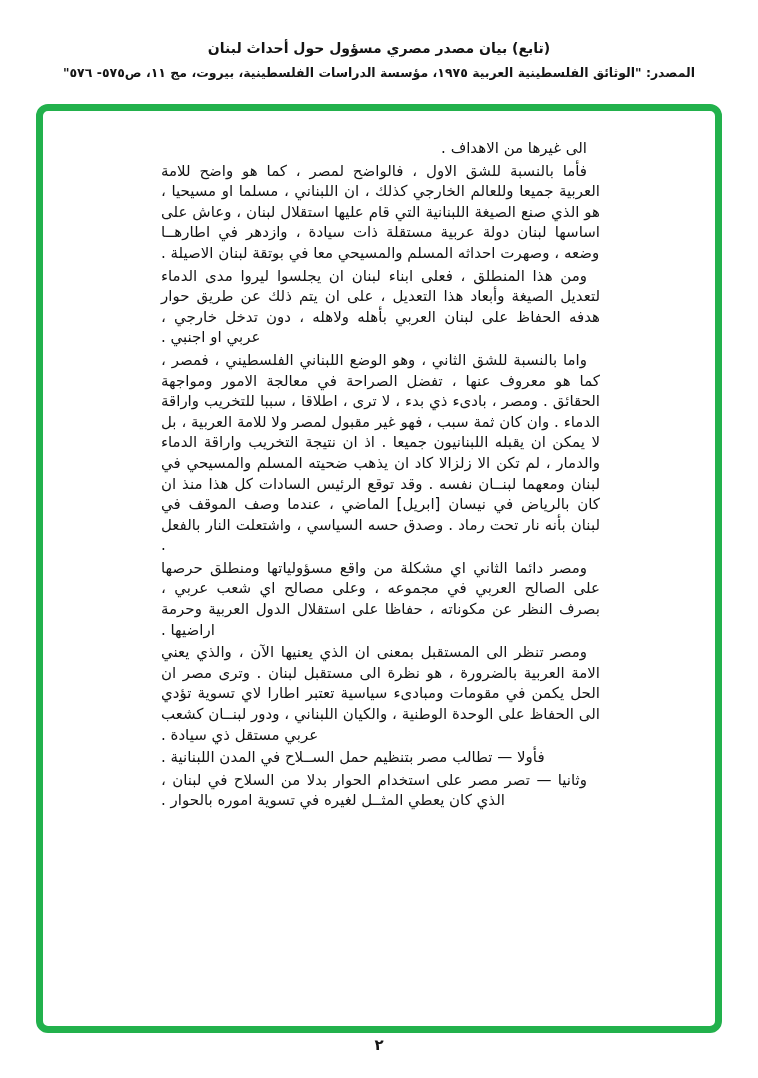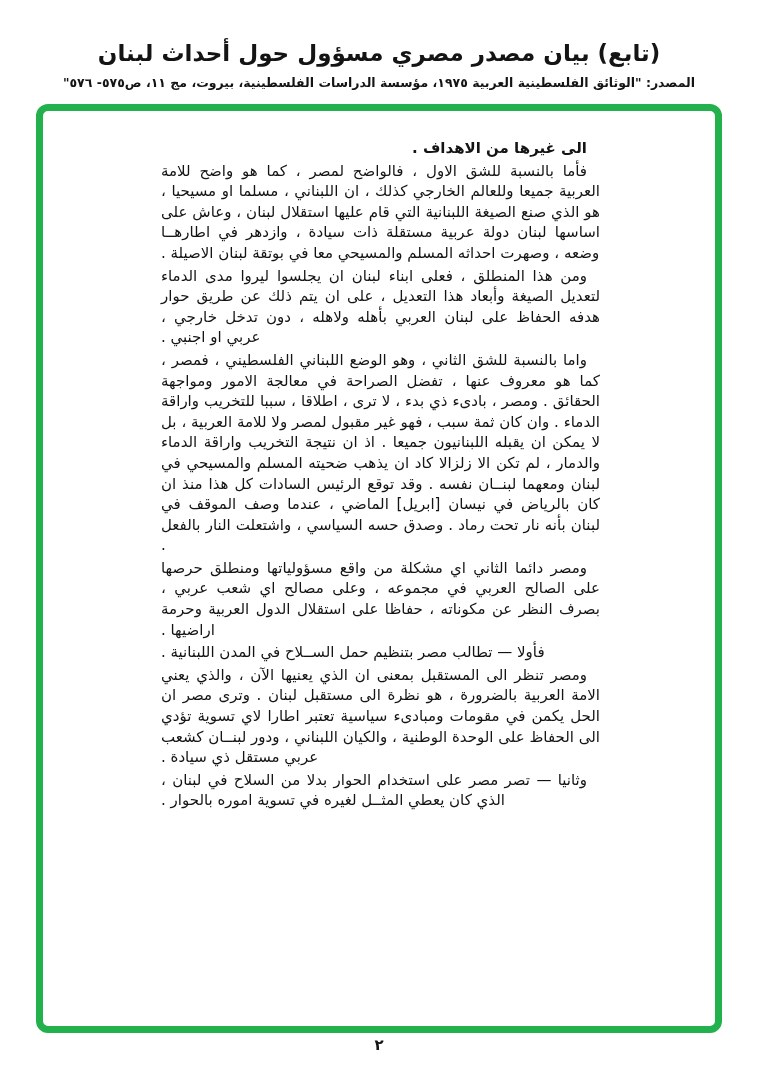--- a/index.html
+++ b/index.html
@@ -4,37 +4,37 @@
 <style>
   :root { --green:#22b14c; --ink:#141414; }
   html,body { margin:0; padding:0; }
   body {
     width:758px; height:1078px; position:relative;
     background:#ffffff; color:var(--ink);
     font-family:"DejaVu Sans", sans-serif;
     overflow:hidden;
   }
   .header { position:absolute; top:0; left:0; width:758px; text-align:center; }
-  .title  { margin-top:40px; font-size:23px; font-weight:700; direction:rtl; }
+  .title  { margin-top:40px; font-size:14px; font-weight:700; direction:rtl; }
   .source { margin-top:9px;  font-size:12.5px; font-weight:700; direction:rtl; }
 
   .frame {
     position:absolute; left:36px; top:104px;
     width:686px; height:929px; box-sizing:border-box;
     border:7px solid var(--green); border-radius:12px;
     background:#ffffff; overflow:hidden;
   }
   .body-text { direction:rtl; padding:27px 115px 8px 118px; }
   p.para {
     margin:0 0 2px 0;
     font-size:15px; line-height:20.6px;
     text-align:justify; text-align-last:left;
     text-indent:13px; color:var(--ink);
   }
-  p.para.continuation { text-align:left; text-align-last:right;font-weight:bold; }
+  p.para.continuation { text-align:left; text-align-last:right; }
 
   .footer { position:absolute; top:1035px; left:0; width:758px; text-align:center; }
   .pagenum { font-size:15px; font-weight:700; }
 </style>
 </head>
 <body>
 
 <div class="page">
 
   <header class="header">
@@ -42,22 +42,22 @@
     <div class="source">المصدر: "الوثائق الفلسطينية العربية ١٩٧٥، مؤسسة الدراسات الفلسطينية، بيروت، مج ١١، ص٥٧٥- ٥٧٦"</div>
   </header>
 
   <section class="frame">
     <article class="body-text">
         <p class="para continuation">الى غيرها من الاهداف .</p>
         <p class="para">فأما بالنسبة للشق الاول ، فالواضح لمصر ، كما هو واضح للامة العربية جميعا وللعالم الخارجي كذلك ، ان اللبناني ، مسلما او مسيحيا ، هو الذي صنع الصيغة اللبنانية التي قام عليها استقلال لبنان ، وعاش على اساسها لبنان دولة عربية مستقلة ذات سيادة ، وازدهر في اطارهــا وضعه ، وصهرت احداثه المسلم والمسيحي معا في بوتقة لبنان الاصيلة .</p>
         <p class="para">ومن هذا المنطلق ، فعلى ابناء لبنان ان يجلسوا ليروا مدى الدماء لتعديل الصيغة وأبعاد هذا التعديل ، على ان يتم ذلك عن طريق حوار هدفه الحفاظ على لبنان العربي بأهله ولاهله ، دون تدخل خارجي ، عربي او اجنبي .</p>
         <p class="para">واما بالنسبة للشق الثاني ، وهو الوضع اللبناني الفلسطيني ، فمصر ، كما هو معروف عنها ، تفضل الصراحة في معالجة الامور ومواجهة الحقائق . ومصر ، بادىء ذي بدء ، لا ترى ، اطلاقا ، سببا للتخريب واراقة الدماء . وان كان ثمة سبب ، فهو غير مقبول لمصر ولا للامة العربية ، بل لا يمكن ان يقبله اللبنانيون جميعا . اذ ان نتيجة التخريب واراقة الدماء والدمار ، لم تكن الا زلزالا كاد ان يذهب ضحيته المسلم والمسيحي في لبنان ومعهما لبنــان نفسه . وقد توقع الرئيس السادات كل هذا منذ ان كان بالرياض في نيسان [ابريل] الماضي ، عندما وصف الموقف في لبنان بأنه نار تحت رماد . وصدق حسه السياسي ، واشتعلت النار بالفعل .</p>
         <p class="para">ومصر دائما الثاني اي مشكلة من واقع مسؤولياتها ومنطلق حرصها على الصالح العربي في مجموعه ، وعلى مصالح اي شعب عربي ، بصرف النظر عن مكوناته ، حفاظا على استقلال الدول العربية وحرمة اراضيها .</p>
+        <p class="para">ومصر تنظر الى المستقبل بمعنى ان الذي يعنيها الآن ، والذي يعني الامة العربية بالضرورة ، هو نظرة الى مستقبل لبنان . وترى مصر ان الحل يكمن في مقومات ومبادىء سياسية تعتبر اطارا لاي تسوية تؤدي الى الحفاظ على الوحدة الوطنية ، والكيان اللبناني ، ودور لبنــان كشعب عربي مستقل ذي سيادة .</p>
         <p class="para">فأولا — تطالب مصر بتنظيم حمل الســلاح في المدن اللبنانية .</p>
-        <p class="para">ومصر تنظر الى المستقبل بمعنى ان الذي يعنيها الآن ، والذي يعني الامة العربية بالضرورة ، هو نظرة الى مستقبل لبنان . وترى مصر ان الحل يكمن في مقومات ومبادىء سياسية تعتبر اطارا لاي تسوية تؤدي الى الحفاظ على الوحدة الوطنية ، والكيان اللبناني ، ودور لبنــان كشعب عربي مستقل ذي سيادة .</p>
         <p class="para">وثانيا — تصر مصر على استخدام الحوار بدلا من السلاح في لبنان ، الذي كان يعطي المثــل لغيره في تسوية اموره بالحوار .</p>
       </article>
   </section>
 
   <footer class="footer">
     <span class="pagenum">٢</span>
   </footer>
 
 </div>
 

